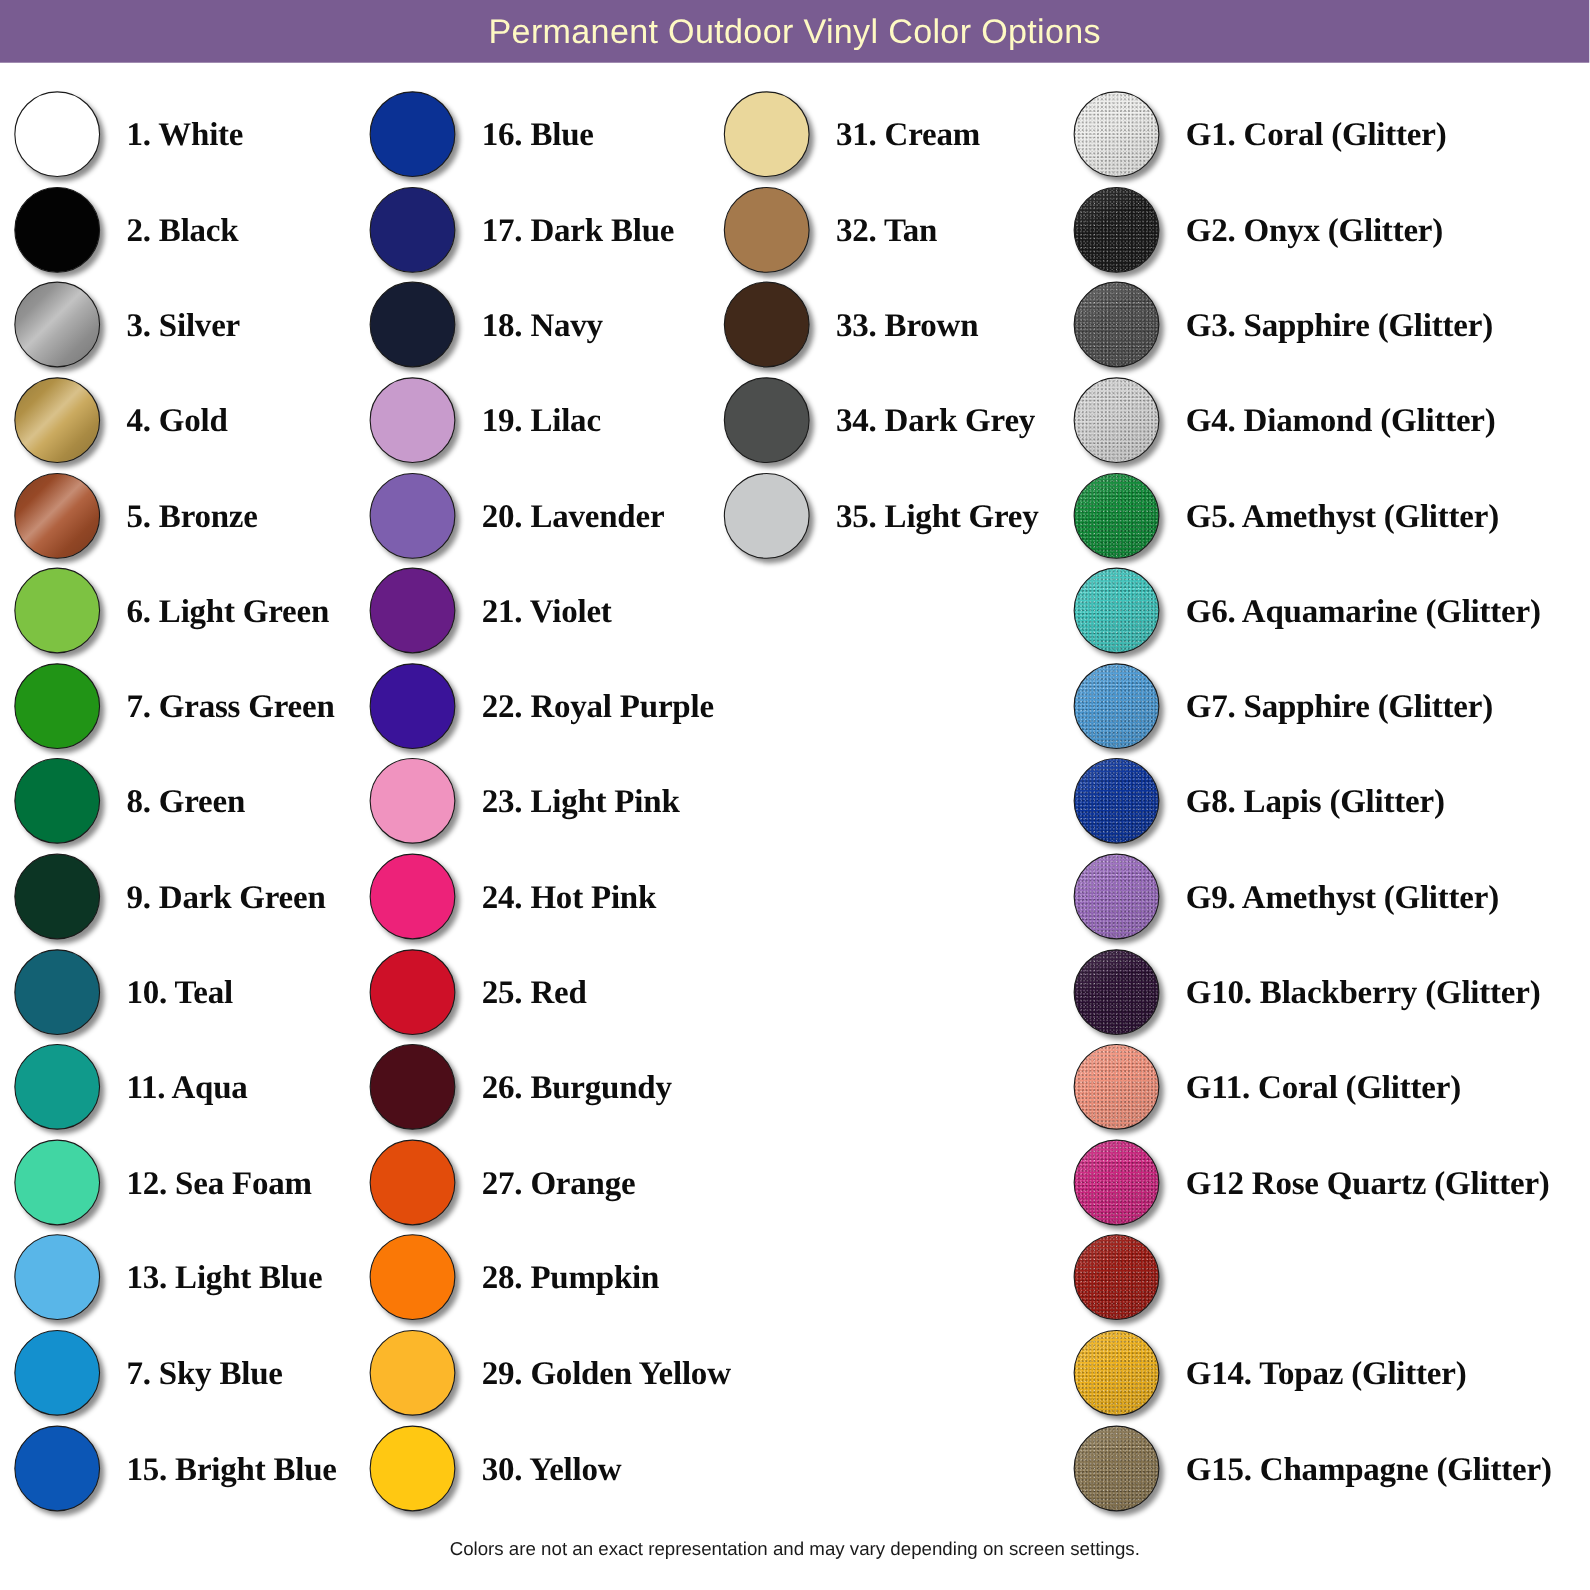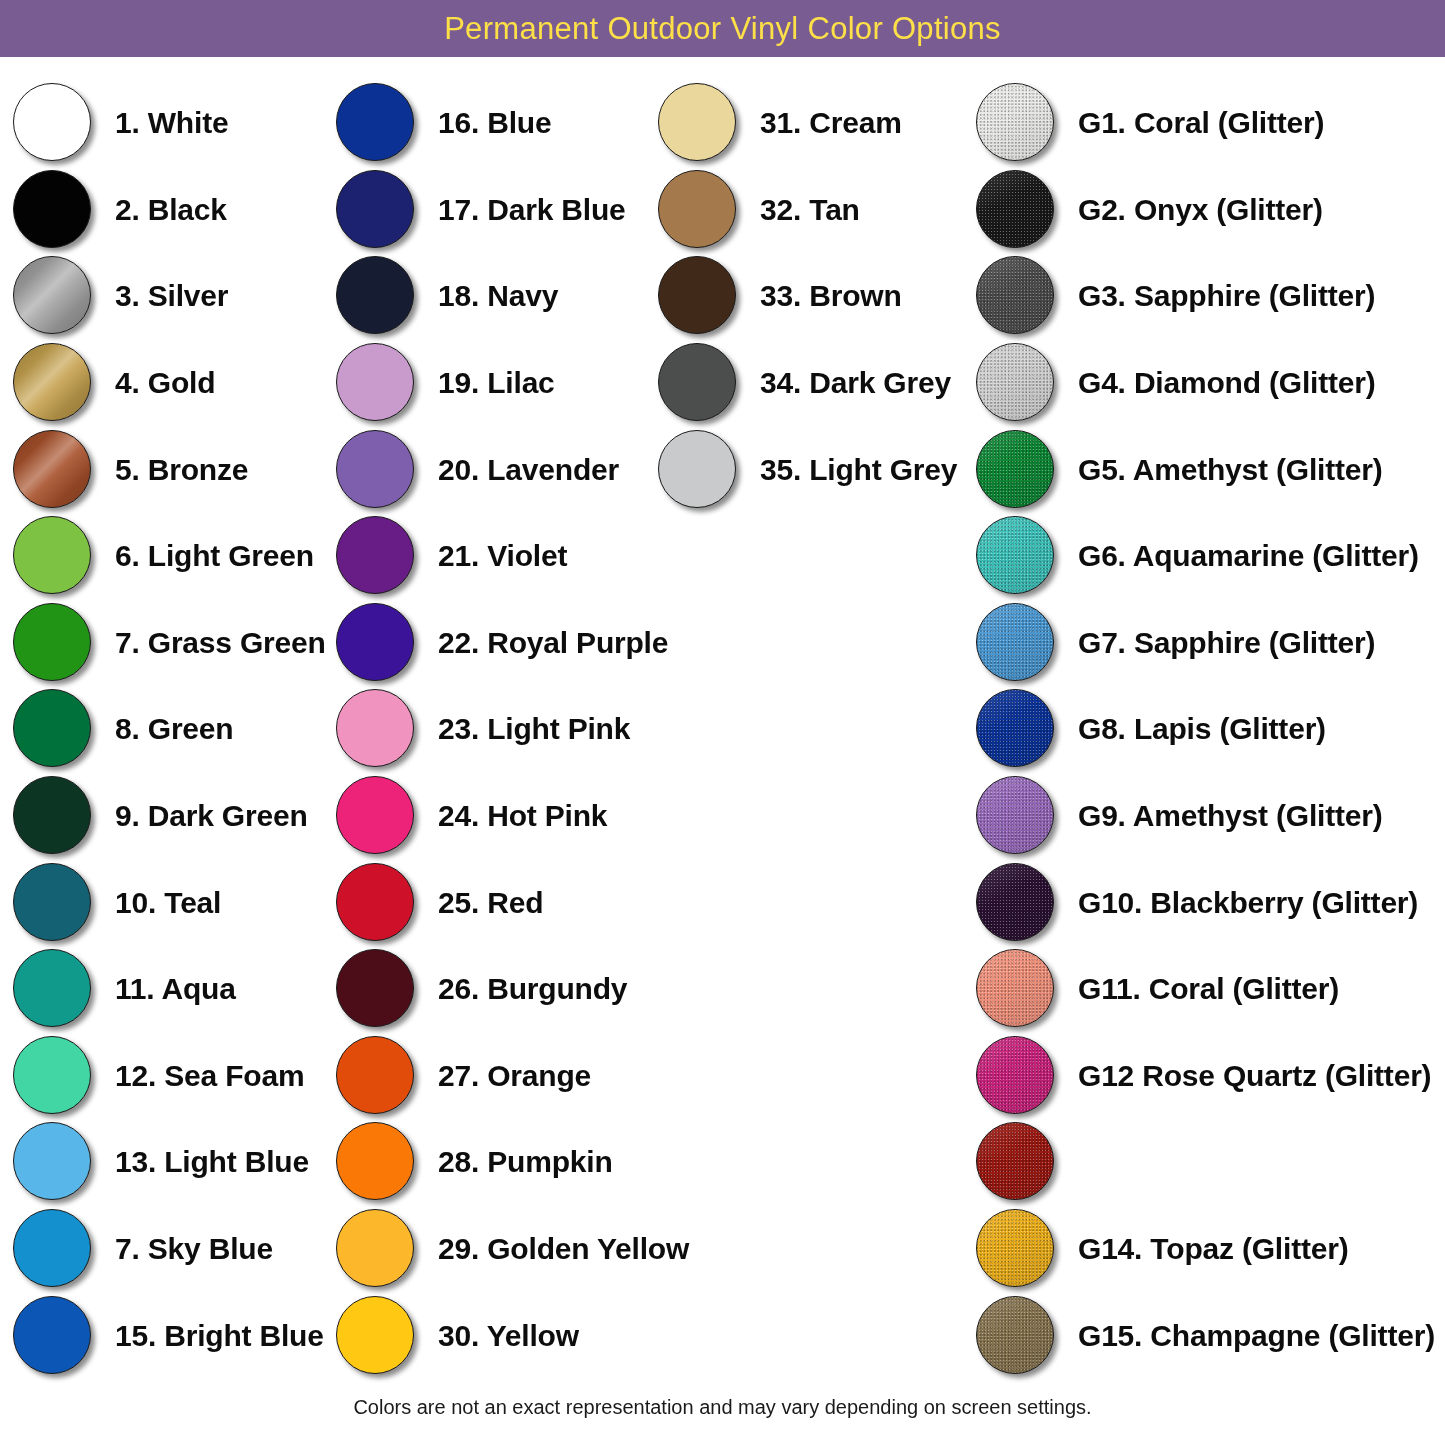--- a/index.html
+++ b/index.html
@@ -20,21 +20,21 @@
   #header {
     position: absolute;
     top: 0; left: 0;
     width: 1445px; height: 57px;
     background: #795C91;
     display: flex;
     align-items: center;
     justify-content: center;
   }
   #header-title {
-    color: #fde047;
+    color: #fef9c3;
     font-size: 31px;
     font-weight: 400;
     letter-spacing: 0.3px;
     font-family: "Liberation Sans", "DejaVu Sans", sans-serif;
     white-space: nowrap;
   }
   
   #grid {
     position: absolute;
     top: 57px; left: 0;
@@ -107,32 +107,32 @@
         rgba(0,0,0,0.10) 100%);
     pointer-events: none;
     z-index: 1;
   }
   .label {
     margin-left: 22px;
     font-size: 30px;
     font-weight: bold;
     color: #0d0d0d;
     white-space: nowrap;
-    font-family: Liberation Sans, sans-serif;
+    font-family: Liberation Serif, serif;
     letter-spacing: -0.2px;
   }
   
   #footer {
     position: absolute;
     left: 0; bottom: 26px;
     width: 1445px;
     text-align: center;
   }
   #footer-note {
-    font-size: 20px;
+    font-size: 17px;
     color: #1a1a1a;
     font-family: "Liberation Sans", "DejaVu Sans", sans-serif;
   }
 </style>
 </head>
 <body>
 
 <div id="page">
 
   <div id="header">

